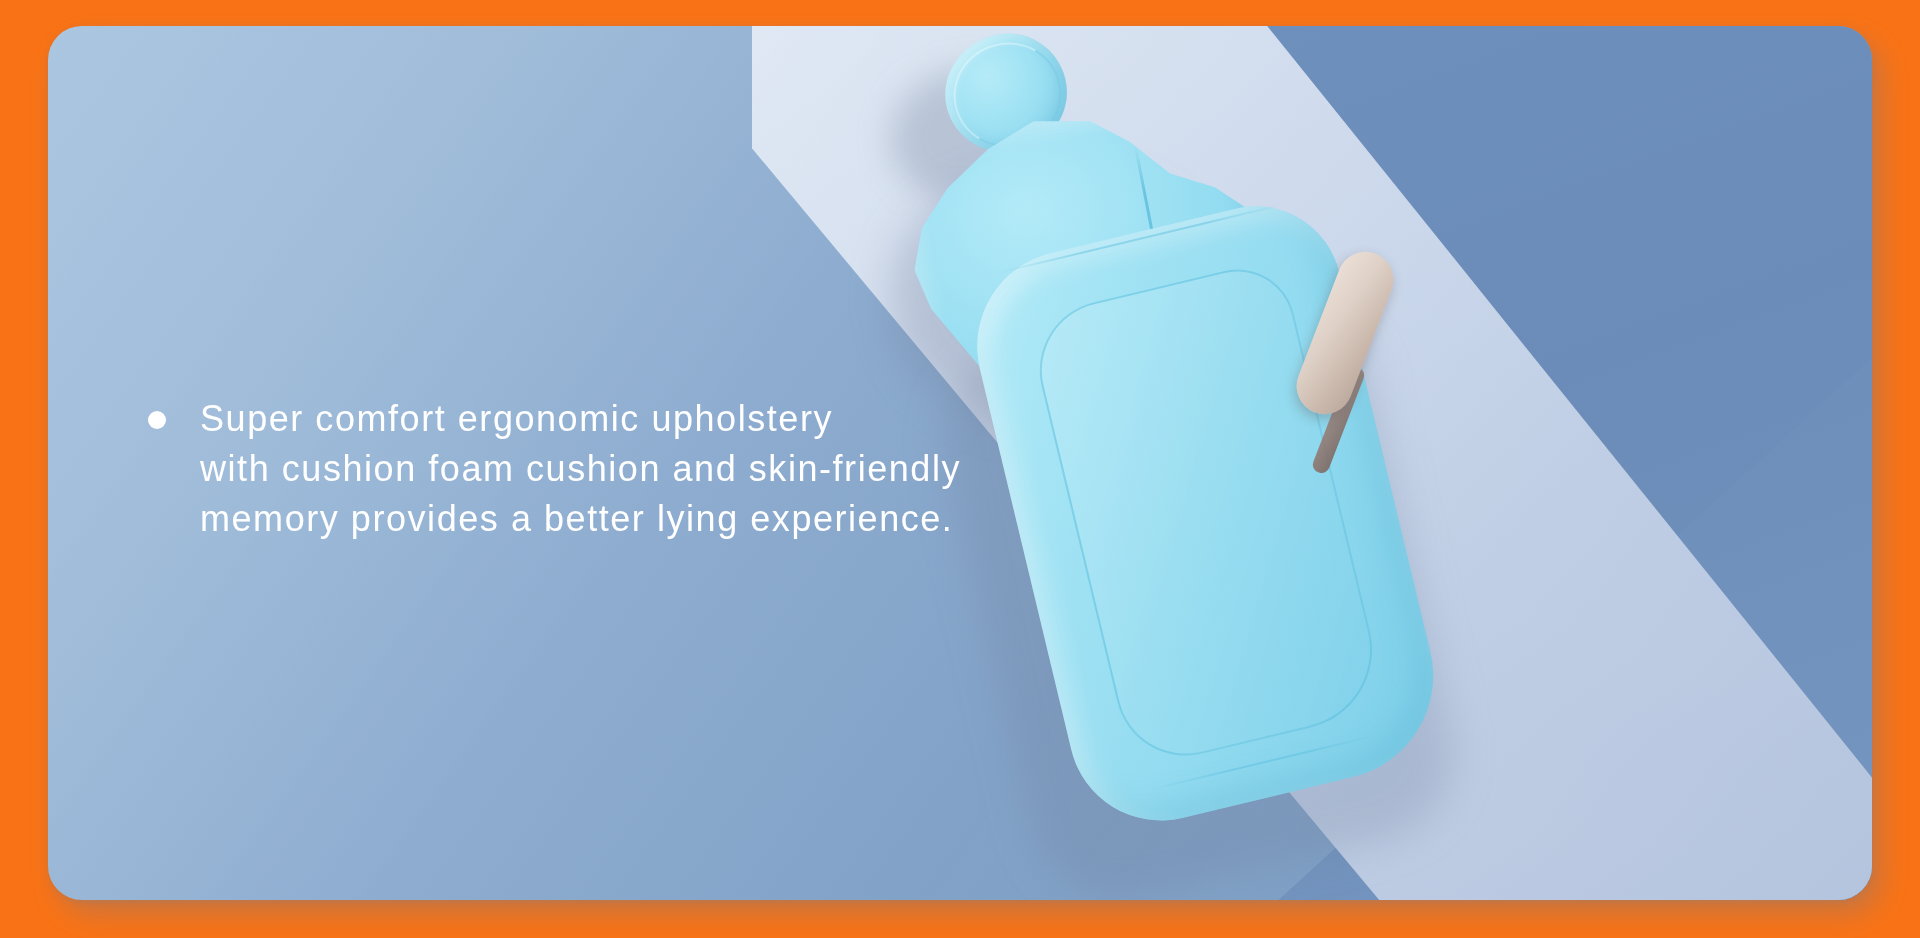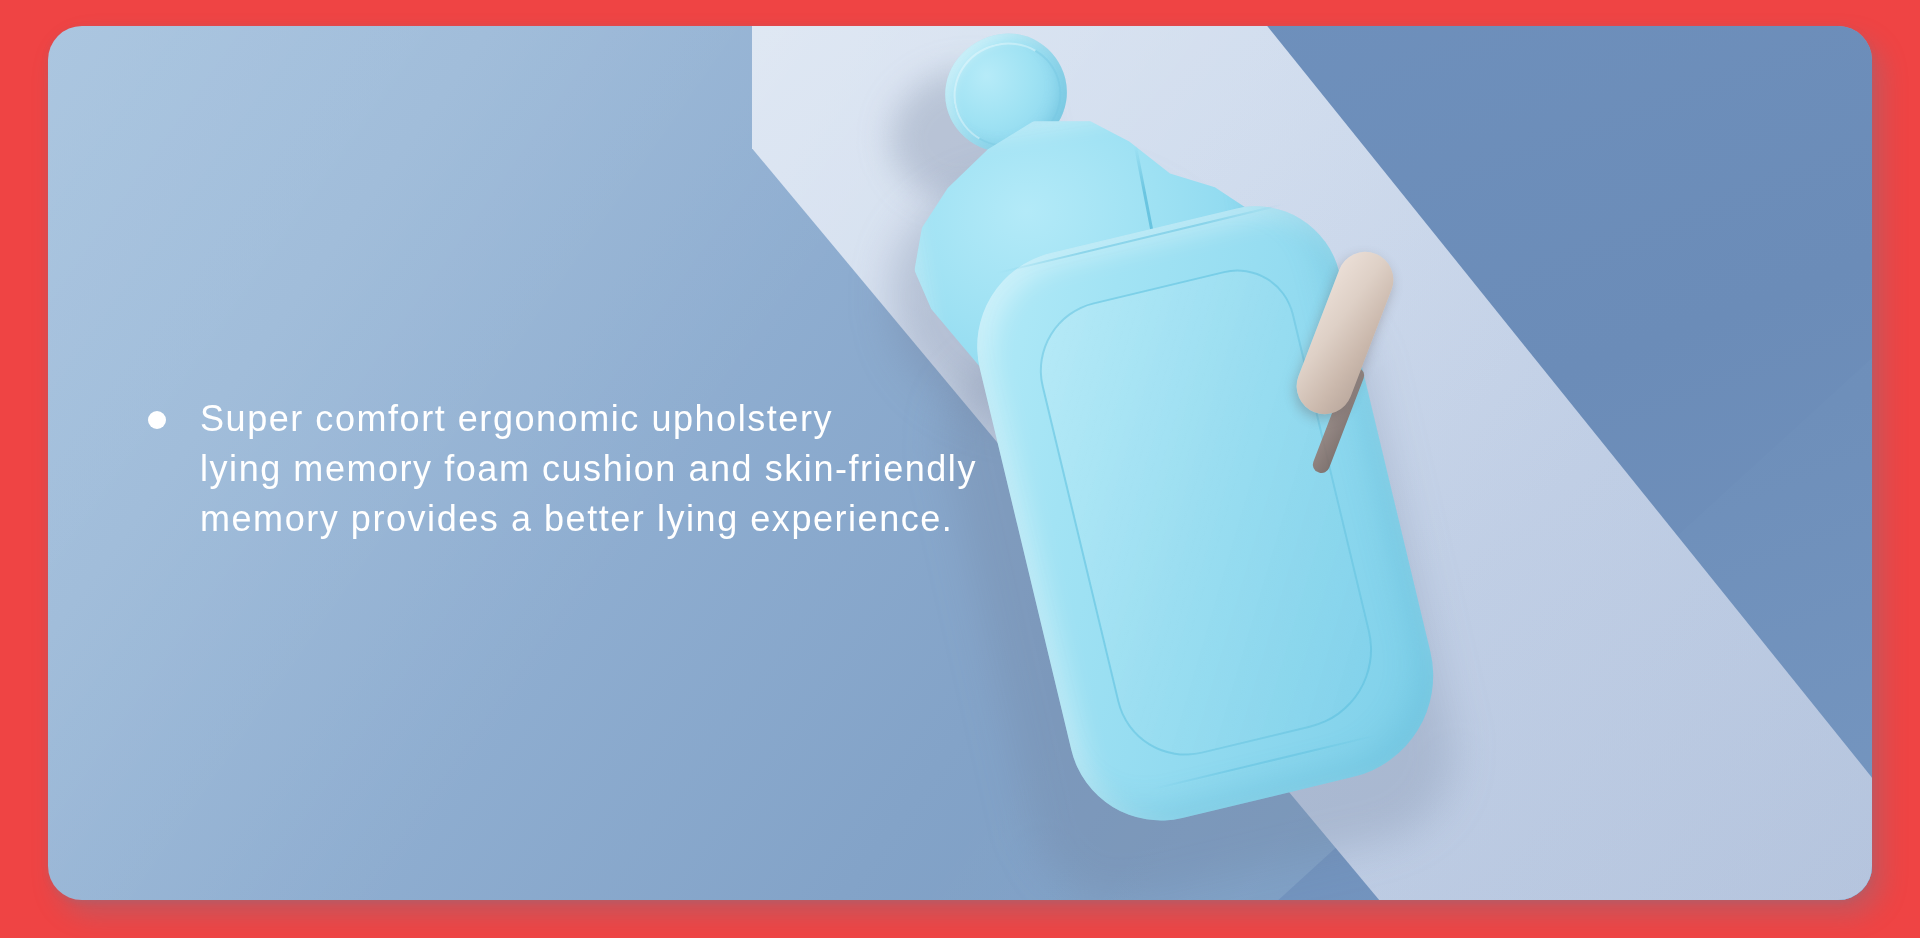--- a/index.html
+++ b/index.html
@@ -12,21 +12,21 @@
     height: 938px;
     overflow: hidden;
     font-family: "DejaVu Sans", sans-serif;
   }
 
   
   .stage {
     position: relative;
     width: 1920px;
     height: 938px;
-    background: #ef4444;
+    background: #f97316;
   }
 
   .card {
     position: absolute;
     left: 48px;
     top: 26px;
     width: 1824px;
     height: 874px;
     border-radius: 34px;
     overflow: hidden;
@@ -380,19 +380,19 @@
 
         <div class="armrest-post"></div>
         <div class="armrest"></div>
       </div>
     </div>
 
     <div class="text-block">
       <div class="bullet"></div>
       <div class="lines">
         <div>Super comfort ergonomic upholstery</div>
-        <div>lying memory foam cushion and skin-friendly</div>
+        <div>with cushion foam cushion and skin-friendly</div>
         <div>memory provides a better lying experience.</div>
       </div>
     </div>
 
   </div>
 </div>
 
 </body></html>

